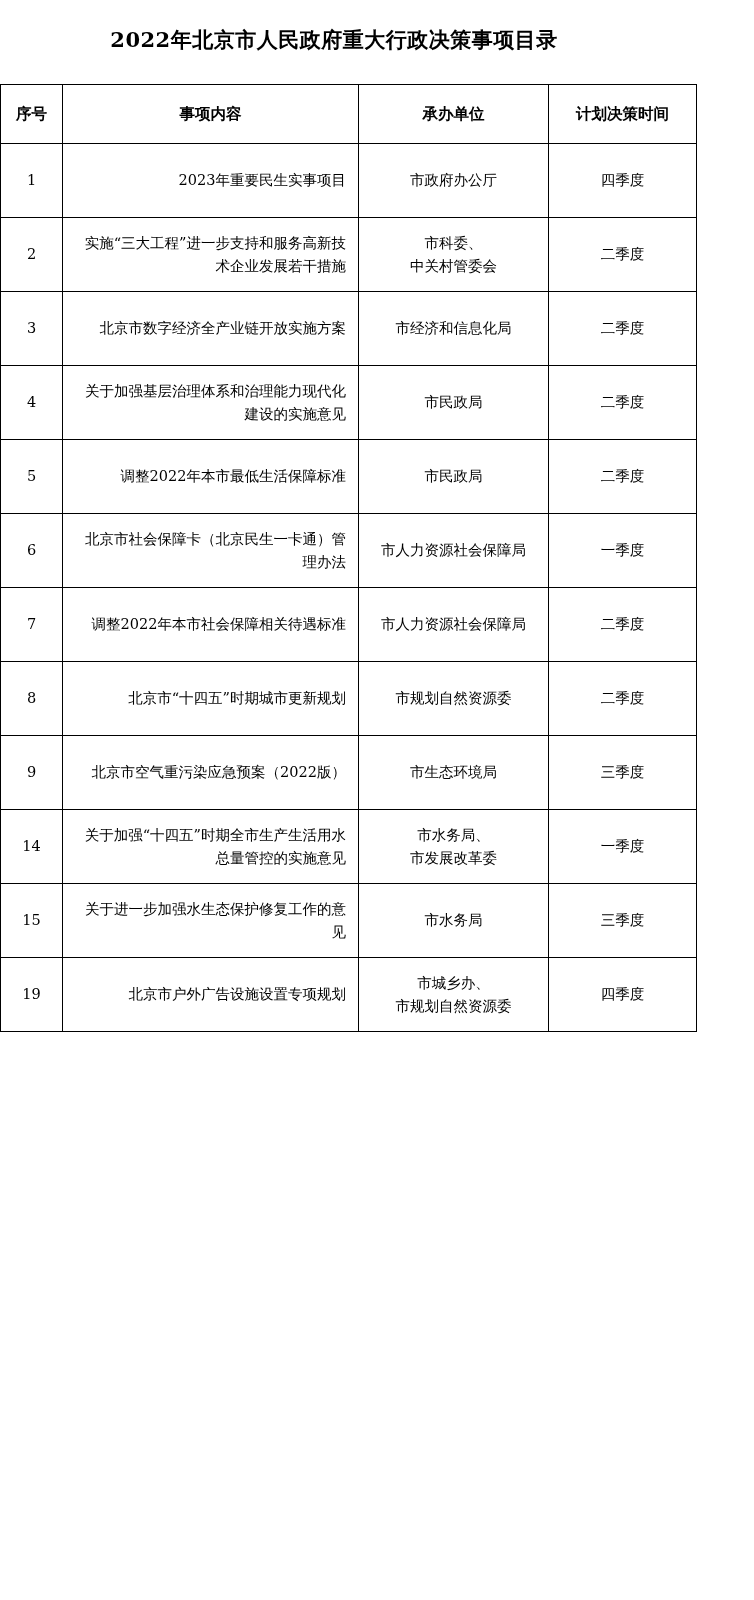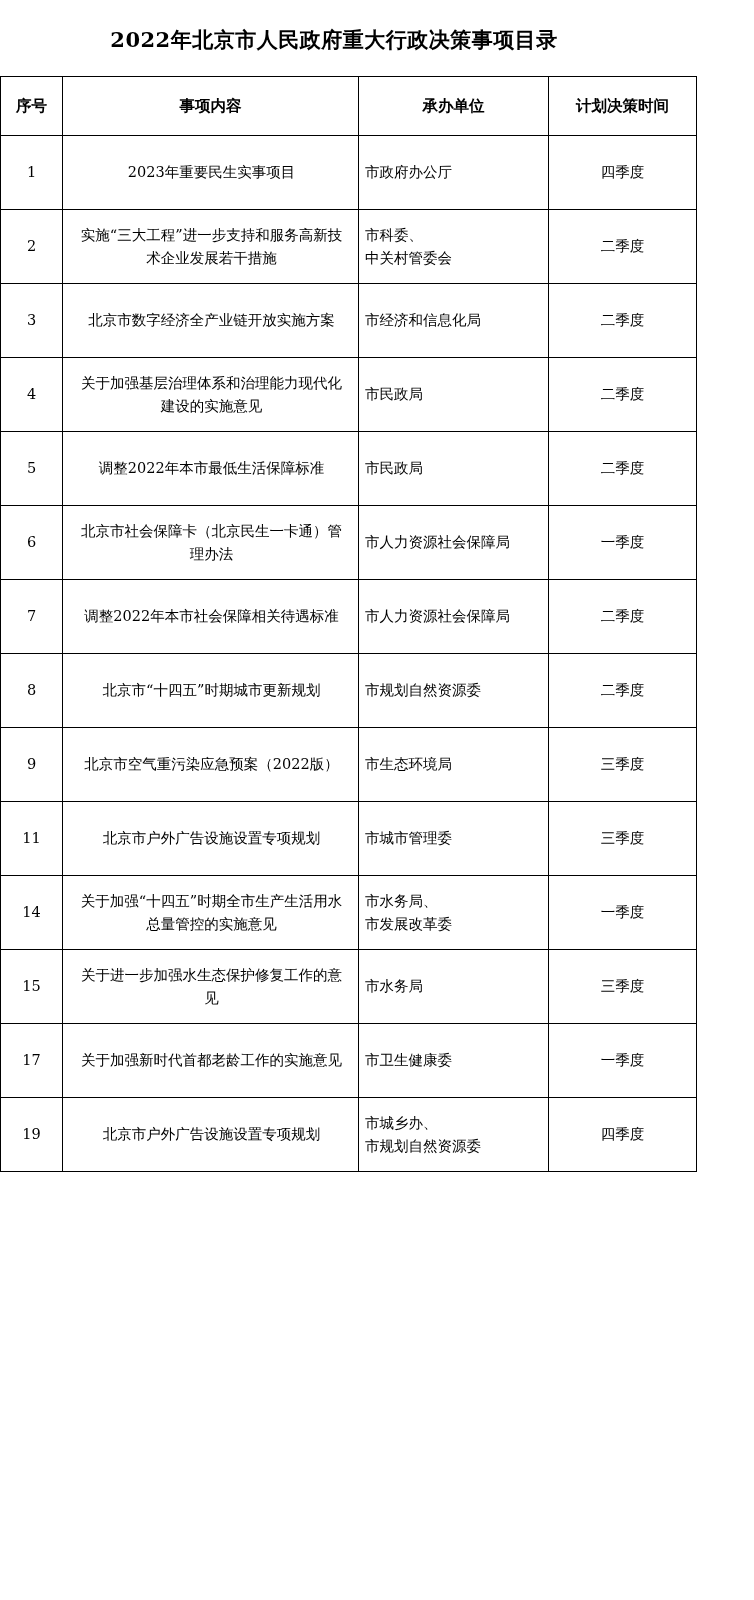--- a/index.html
+++ b/index.html
@@ -22,21 +22,21 @@
     text-align: center;
     font-family: "DejaVu Serif", "Liberation Serif", serif;
     font-weight: bold;
     font-size: 21px;
     letter-spacing: 0.5px;
     padding-top: 26px;
     padding-bottom: 22px;
   }
   table.matters-table {
     border-collapse: collapse;
-    margin: 0 auto;
+    margin: 8px auto;
     width: 696px;
     table-layout: fixed;
   }
   table.matters-table th,
   table.matters-table td {
     border: 1px solid #000000;
     vertical-align: middle;
     font-size: 14.5px;
     line-height: 1.55;
   }
@@ -48,25 +48,25 @@
   }
   col.c-no { width: 62px; }
   col.c-content { width: 296px; }
   col.c-unit { width: 190px; }
   col.c-time { width: 148px; }
 
   td.cell-no {
     text-align: center;
   }
   td.cell-content {
-    text-align: center;
+    text-align: right;
     padding: 10px 12px 10px 14px;
   }
   td.cell-unit {
-    text-align: left;
+    text-align: center;
     padding: 8px 6px;
   }
   td.cell-time {
     text-align: center;
   }
   td.cell-unit .unit-line {
     display: block;
   }
   tr.data-row {
     height: 74px;
@@ -172,28 +172,20 @@
       <tr class="data-row">
         <td class="cell-no">9</td>
         <td class="cell-content">北京市空气重污染应急预案（2022版）</td>
         <td class="cell-unit">
           <span class="unit-line">市生态环境局</span>
         </td>
         <td class="cell-time">三季度</td>
       </tr>
 
 
-      <tr class="data-row">
-        <td class="cell-no">11</td>
-        <td class="cell-content">北京市户外广告设施设置专项规划</td>
-        <td class="cell-unit">
-          <span class="unit-line">市城市管理委</span>
-        </td>
-        <td class="cell-time">三季度</td>
-      </tr>
 
 
 
       <tr class="data-row">
         <td class="cell-no">14</td>
         <td class="cell-content">关于加强“十四五”时期全市生产生活用水总量管控的实施意见</td>
         <td class="cell-unit">
           <span class="unit-line">市水务局、</span>
           <span class="unit-line">市发展改革委</span>
         </td>
@@ -203,28 +195,20 @@
       <tr class="data-row">
         <td class="cell-no">15</td>
         <td class="cell-content">关于进一步加强水生态保护修复工作的意见</td>
         <td class="cell-unit">
           <span class="unit-line">市水务局</span>
         </td>
         <td class="cell-time">三季度</td>
       </tr>
 
 
-      <tr class="data-row">
-        <td class="cell-no">17</td>
-        <td class="cell-content">关于加强新时代首都老龄工作的实施意见</td>
-        <td class="cell-unit">
-          <span class="unit-line">市卫生健康委</span>
-        </td>
-        <td class="cell-time">一季度</td>
-      </tr>
 
 
       <tr class="data-row">
         <td class="cell-no">19</td>
         <td class="cell-content">北京市户外广告设施设置专项规划</td>
         <td class="cell-unit">
           <span class="unit-line">市城乡办、</span>
           <span class="unit-line">市规划自然资源委</span>
         </td>
         <td class="cell-time">四季度</td>

